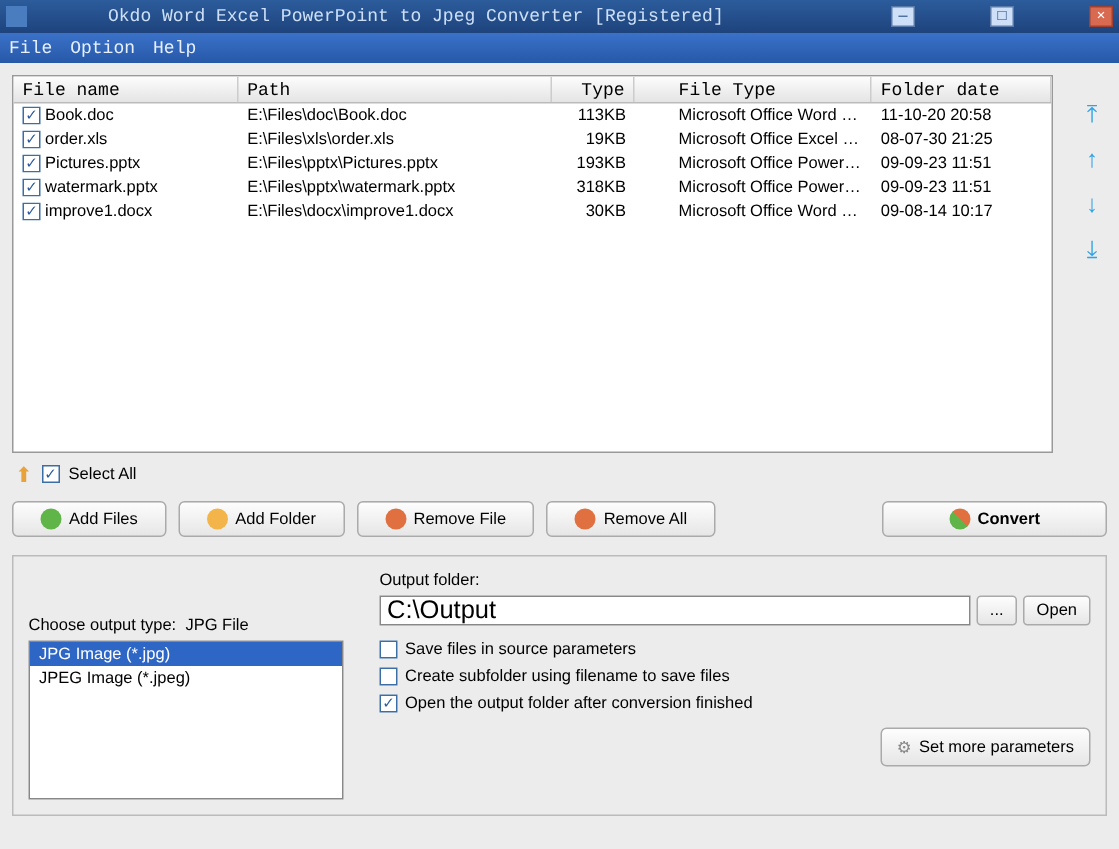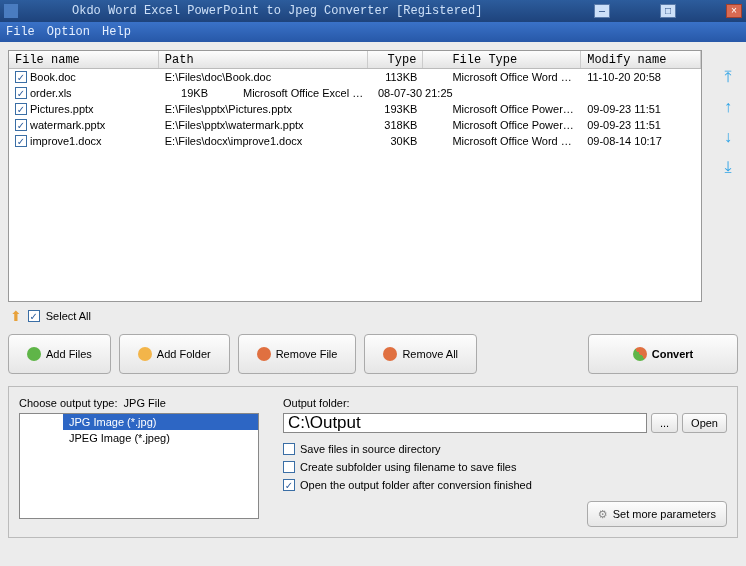--- a/index.html
+++ b/index.html
@@ -104,21 +104,21 @@
 }
 .selectall-row {
   display: flex; align-items: center; gap: 6px;
   padding: 6px 2px 10px 2px;
 }
 .selectall-row .up-icon { color: #e8a23c; font-size: 14px; }
 .btnrow {
   display: flex; gap: 8px; align-items: center;
 }
 .btn {
-  height: 40px;
+  height: 24px;
   border: 1px solid #aaa;
   border-radius: 4px;
   background: linear-gradient(to bottom, #fdfdfd, #e6e6e6);
   display: inline-flex;
   align-items: center;
   justify-content: center;
   gap: 5px;
   padding: 0 18px;
   cursor: pointer;
   font-size: 11px;
@@ -136,24 +136,24 @@
 }
 .icon-convert { background: linear-gradient(45deg, #5fb548 50%, #e07040 50%); }
 .bottom-panel {
   margin-top: 12px;
   border: 1px solid #bbb;
   background: #ececec;
   padding: 10px;
   display: flex;
   gap: 24px;
 }
-.left-panel { width: 240px; }
+.left-panel { width: 210px; margin-top: 30px; }
 .left-panel .lbl { margin-bottom: 4px; }
 .typebox {
-  border: 1px solid #888; background: #fff; height: 106px; padding-left: 43px;
+  border: 1px solid #888; background: #fff; height: 106px;
 }
 .typebox .opt {
   padding: 2px 6px; cursor: pointer;
 }
 .typebox .opt.selected { background: #2d66c4; color: #fff; }
 .right-panel { flex: 1; }
 .right-panel .lbl { margin-bottom: 4px; }
 .folder-row { display: flex; gap: 4px; margin-bottom: 10px; }
 .folder-input {
   flex: 1; height: 20px; border: 1px solid #888; background: #fff;
@@ -193,38 +193,39 @@
 </div>
 
 <div class="content">
   <div class="table-wrap">
     <div class="file-table">
       <div class="thead">
         <div class="th col-name">File name</div>
         <div class="th col-path">Path</div>
         <div class="th col-size">Type</div>
         <div class="th col-type">File Type</div>
-        <div class="th col-date">Modify name</div>
+        <div class="th col-date">Folder date</div>
       </div>
       <div class="tbody" id="tbody">
           <div class="tr">
             <div class="td col-name">
               <span class="chk">✓</span>
               <span>Book.doc</span>
             </div>
             <div class="td col-path">E:\Files\doc\Book.doc</div>
             <div class="td col-size">113KB</div>
             <div class="td col-type">Microsoft Office Word 9...</div>
             <div class="td col-date">11-10-20 20:58</div>
           </div>
           <div class="tr">
             <div class="td col-name">
               <span class="chk">✓</span>
               <span>order.xls</span>
             </div>
+            <div class="td col-path">E:\Files\xls\order.xls</div>
             <div class="td col-size">19KB</div>
             <div class="td col-type">Microsoft Office Excel 9...</div>
             <div class="td col-date">08-07-30 21:25</div>
           </div>
           <div class="tr">
             <div class="td col-name">
               <span class="chk">✓</span>
               <span>Pictures.pptx</span>
             </div>
             <div class="td col-path">E:\Files\pptx\Pictures.pptx</div>
@@ -303,21 +304,21 @@
     </div>
     <div class="right-panel">
       <div class="lbl">Output folder:</div>
       <div class="folder-row">
         <input class="folder-input" value="C:\Output" style="">
         <button class="smallbtn">...</button>
         <button class="smallbtn">Open</button>
       </div>
       <div class="check-row">
         <span class="chk" id="chk1"></span>
-        <span>Save files in source directory</span>
+        <span>Save files in source parameters</span>
       </div>
       <div class="check-row">
         <span class="chk" id="chk2"></span>
         <span>Create subfolder using filename to save files</span>
       </div>
       <div class="check-row">
         <span class="chk" id="chk3">✓</span>
         <span>Open the output folder after conversion finished</span>
       </div>
       <div class="setmore">

